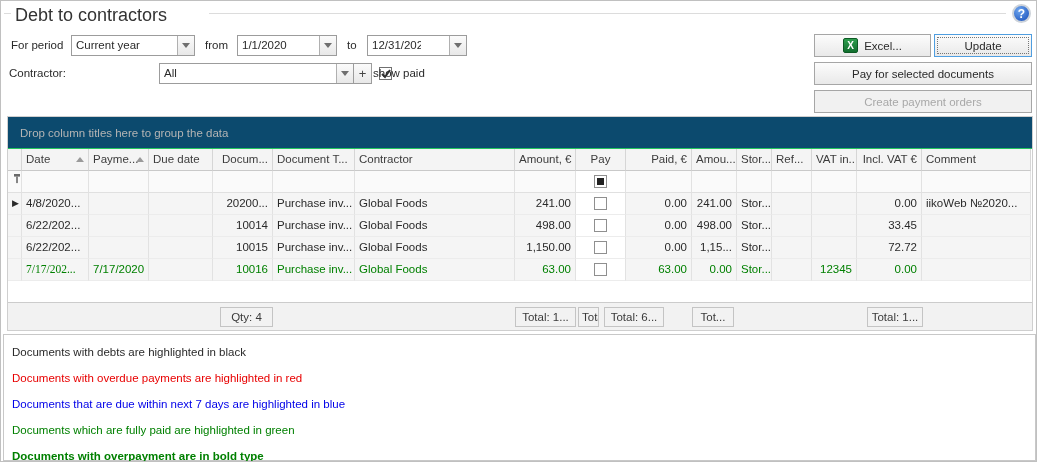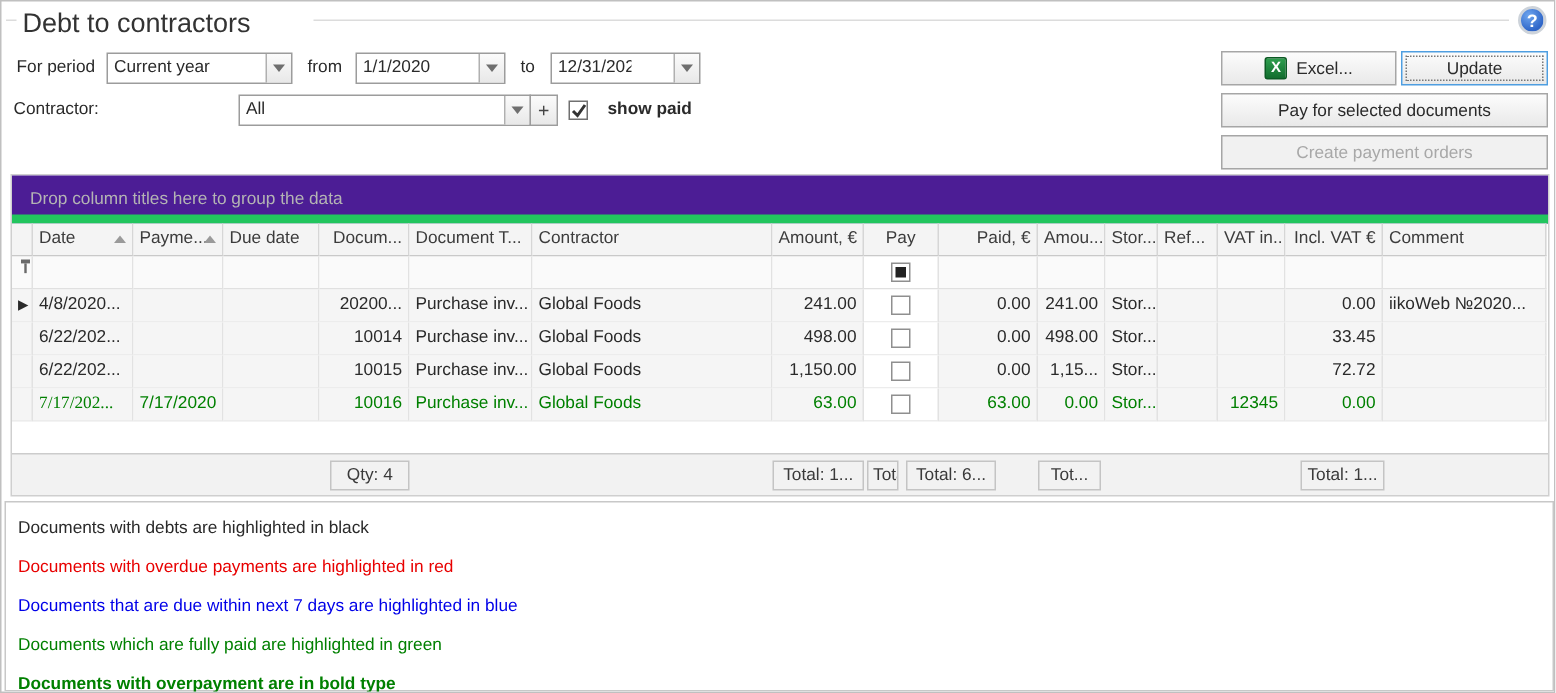--- a/index.html
+++ b/index.html
@@ -45,22 +45,22 @@
     position:absolute; height:23px; border:1px solid #a6a6a6;
     background:linear-gradient(#fcfcfc,#e9e9e9); color:#2a2a2a;
     display:flex; align-items:center; justify-content:center; gap:6px; cursor:pointer;
   }
   .btn.focused { border:1px solid #4f9ee0; outline:1px dotted #777; outline-offset:-4px; }
   .btn.disabled { color:#a8a8a8; background:#f1f1f1; cursor:default; }
   .excel-ico { width:15px; height:15px; background:linear-gradient(#2e9e4e,#116e2e); border:1px solid #0c5a24;
     color:#fff; font-weight:bold; font-size:10px; line-height:13px; text-align:center; border-radius:2px; }
   
   .grid { position:absolute; left:6px; top:115px; width:1026px; height:215px; border:1px solid #cfcfcf; background:#fff; }
-  .group-panel { height:32px; background:#4c1d95; color:#b4b4b4; line-height:32px; padding-left:12px;
-    border-bottom:6px solid #22c55e; white-space:nowrap; overflow:hidden; }
+  .group-panel { height:32px; background:#0c4a6e; color:#b4b4b4; line-height:32px; padding-left:12px;
+    border-bottom:1px solid #22c55e; white-space:nowrap; overflow:hidden; }
   .g-row { display:flex; width:100%; height:22px; }
   .g-cell { flex:none; padding:0 4px; line-height:21px; white-space:nowrap; overflow:hidden;
     border-right:1px solid #e2e2e2; position:relative; }
   .hdr .g-cell { background:#f4f4f4; border-right:1px solid #d6d6d6; border-bottom:1px solid #c9c9c9; color:#3c3c3c; cursor:pointer; }
   .flt .g-cell { background:#fafafa; border-bottom:1px solid #e0e0e0; cursor:text; }
   .datarows .g-row .g-cell { background:#f5f5f5; border-bottom:1px solid #ececec; cursor:pointer; }
   .g-cell.r { text-align:right; }
   .g-cell.c { text-align:center; }
   .g-cell.paycell { background:#fff !important; display:flex; align-items:center; justify-content:center; }
   .sort-arrow { position:absolute; right:4px; top:8px; width:0; height:0;
@@ -118,21 +118,21 @@
     <span class="drop">
         <span class="chev"></span>
       </span>
   </div>
   <div class="plus-btn" style="left:352px; top:62px;">+</div>
   <div class="cbx" style="left:378px; top:66px;">
     <svg width="10" height="10" viewBox="0 0 10 10">
       <polyline points="1,5 4,8 9,1" fill="none" stroke="#333" stroke-width="2"></polyline>
     </svg>
   </div>
-  <div class="lbl" style="left:404px; top:62px;font-weight:bold;">show paid</div>
+  <div class="lbl" style="left:372px; top:62px;">show paid</div>
 
   <div class="btn" style="left:813px; top:33px; width:117px;">
     <span class="excel-ico">X</span>
     <span>Excel...</span>
   </div>
   <div class="btn focused" style="left:933px; top:33px; width:98px;">
     <span>Update</span>
   </div>
   <div class="btn" style="left:813px; top:61px; width:218px;">
     <span>Pay for selected documents</span>

